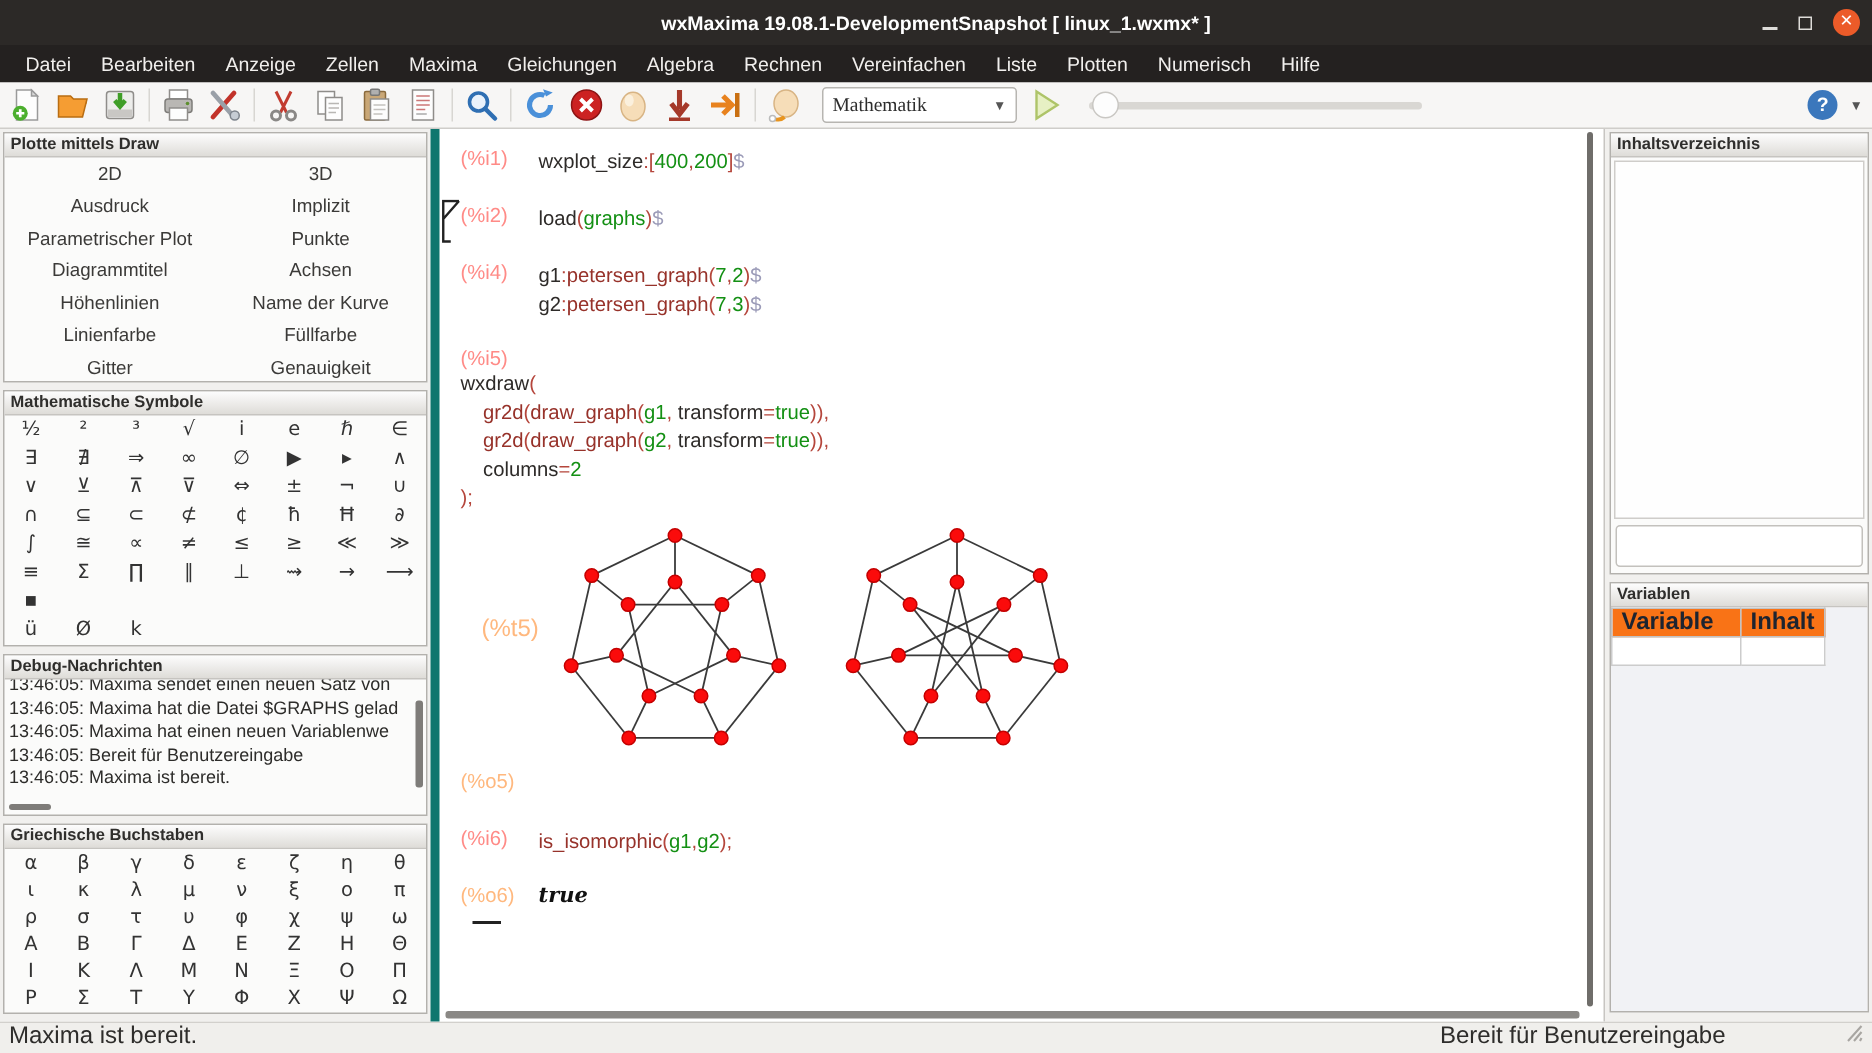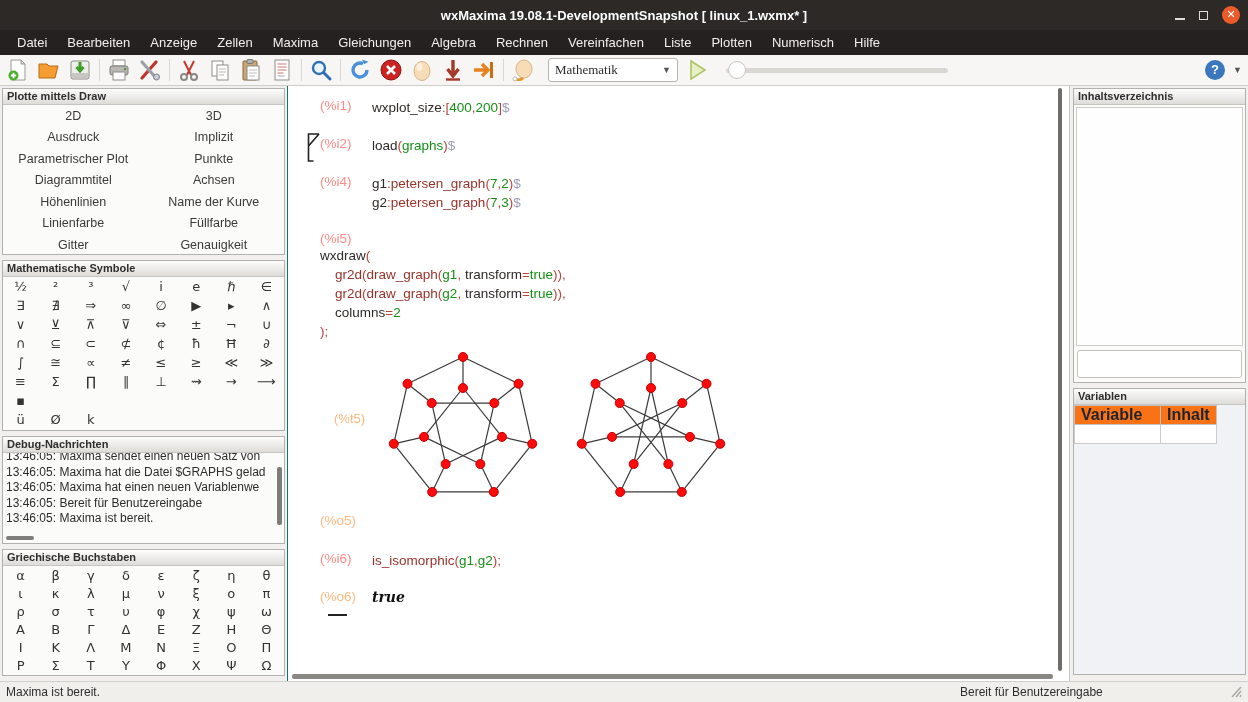--- a/index.html
+++ b/index.html
@@ -44,56 +44,56 @@
   .sym { height:19px; font-size:13px; color:#333; display:flex; align-items:center; justify-content:center; font-family:"DejaVu Sans",sans-serif; }
   .greekrow { display:grid; grid-template-columns:repeat(8,1fr); }
   .greek { height:18px; font-size:13px; color:#333; display:flex; align-items:center; justify-content:center; font-family:"DejaVu Sans",sans-serif; }
   .debug-body { position:relative; height:89px; overflow:hidden; }
   .debug-lines { margin-top:-4px; padding-left:3px; }
   .debug-line { font-size:12px; color:#2d2c2a; line-height:15.5px; white-space:nowrap; }
   .debug-vscroll { position:absolute; right:2px; top:14px; width:5px; height:58px; background:#7e7c79; border-radius:2px; }
   .debug-hscroll { position:absolute; left:3px; bottom:2px; width:28px; height:4px; background:#7e7c79; border-radius:2px; }
 
   
-  .main { flex:1; position:relative; background:#fff; border-left:1px solid #0f766e; border-right:1px solid #c7c5c2; overflow:hidden;padding-left:18px; }
+  .main { flex:1; position:relative; background:#fff; border-left:6px solid #0f766e; border-right:1px solid #c7c5c2; overflow:hidden; }
   .notebook { padding:12px 0 0 14px; }
   .cell { display:flex; margin-bottom:19px; position:relative; }
   .cell-label { width:52px; flex:0 0 auto; font-size:13.5px; white-space:nowrap; }
   .lbl-in { color:#ff8b87; }
   .lbl-out { color:#ffb87e; }
   .cell-code { font-size:13.5px; line-height:19px; }
   .cell-code span { white-space:pre; }
   .tk-id  { color:#2e2b29; }
   .tk-fn  { color:#97322a; }
   .tk-var { color:#149014; }
   .tk-num { color:#149014; }
   .tk-op  { color:#b5463c; }
   .tk-end { color:#9b9bb8; }
   .cell-bracket { position:absolute; left:-13px; top:-3px; }
   .graphs-row { display:flex; gap:38px; margin:0 0 12px 68px; }
-  .tlabel { position:absolute; left:14px; font-size:13px; }
+  .tlabel { position:absolute; left:14px; font-size:16px; }
   .result-text { font-size:14px; font-weight:bold; font-style:italic; color:#111; font-family:"DejaVu Serif",serif; }
   .caret-line { width:19px; height:2px; background:#222; margin-left:8px; }
   .main-vscroll { position:absolute; top:2px; bottom:10px; right:7px; width:4px; background:#6f6d6a; border-radius:2px; }
   .main-hscroll { position:absolute; left:4px; right:16px; bottom:2px; height:5px; background:#8a8885; border-radius:2px; }
 
   
   .sidebar-right { width:178px; padding:2px 2px 0 3px; background:#f1f0ee; }
   .toc-panel { height:295px; display:flex; flex-direction:column; }
   .toc-list { flex:1; background:#fefefe; margin:2px; border:1px solid #cfcdca; }
   .toc-input { height:28px; margin:2px 3px 4px 3px; background:#fff; border:1px solid #c3c1bd; border-radius:3px; }
   .vars-panel { height:287px; }
   .vars-body { height:100%; background:#f1f2f5; }
   .vars-table { border-collapse:collapse; background:#fff; }
   .vars-table th { font-size:16px; color:#1d2430; border:1px solid #c2c2c2; background:#f97316; height:19px; padding:0 6px; text-align:left;margin-left:12px; }
   .vars-table td { border:1px solid #cccccc; background:#fff; height:19px; }
   .vars-table .c1 { width:86px; } .vars-table .c2 { width:56px; }
 
   
-  .statusbar { height:21px; background:#f0efec; border-top:1px solid #d2d0cc; display:flex; align-items:center; font-size:12px; color:#2e2d2b; }
+  .statusbar { height:21px; background:#f0efec; border-top:1px solid #d2d0cc; display:flex; align-items:flex-start; font-size:16px; color:#2e2d2b; }
   .status-left { flex:1; padding-left:6px; }
   .status-right { width:268px; }
   .status-grip { width:16px; height:14px; margin-right:4px; }
 </style>
 </head>
 <body>
 
 <div class="titlebar">
   <div class="title-text">wxMaxima 19.08.1-DevelopmentSnapshot  [ linux_1.wxmx* ]</div>
   <div class="win-controls">

